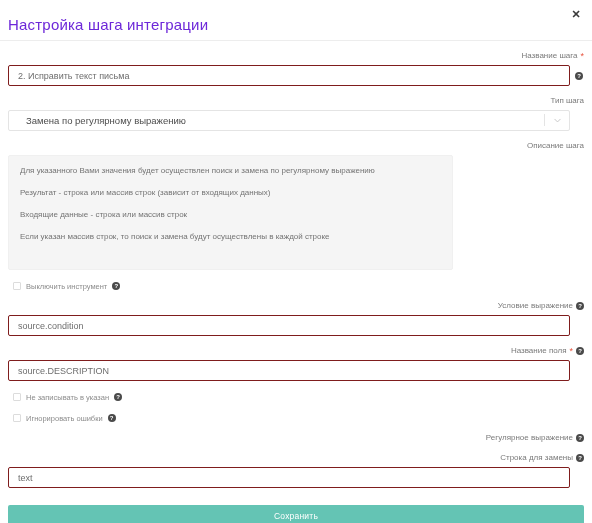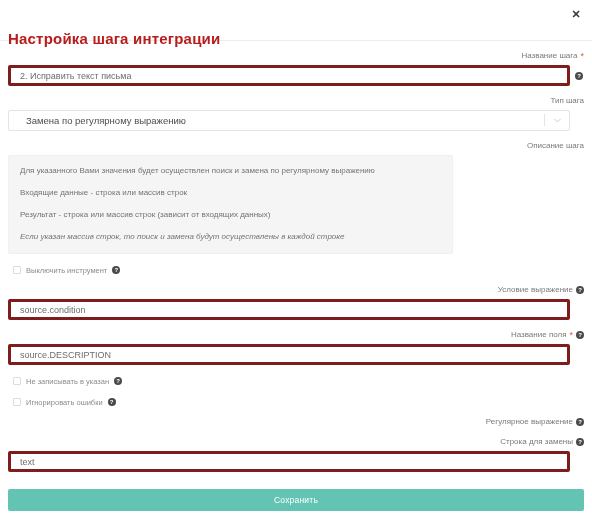--- a/index.html
+++ b/index.html
@@ -19,24 +19,24 @@
   
   .modal-header {
     position: relative;
     height: 41px;
     border-bottom: 1px solid #ededed;
     box-sizing: border-box;
   }
   .modal-title {
     position: absolute;
     left: 8px;
-    top: 30px;
+    top: 16px;
     font-size: 15px;
-    font-weight: 700;
-    color: #b91c1c;
+    font-weight: 400;
+    color: #6d28d9;
     letter-spacing: .2px;
     white-space: nowrap;
   }
   .close-icon {
     position: absolute;
     right: 9px;
     top: 7px;
     width: 14px;
     height: 14px;
     font-size: 11px;
@@ -88,21 +88,21 @@
     line-height: 8px;
     font-weight: 700;
     cursor: pointer;
     flex: none;
   }
 
   .text-input {
     width: 562px;
     height: 21px;
     box-sizing: border-box;
-    border: 3px solid #7f1d1d;
+    border: 1px solid #7f1d1d;
     border-radius: 2px;
     background: #ffffff;
     padding: 0 9px;
     font-family: "Liberation Sans", sans-serif;
     font-size: 9px;
     color: #6d6d6d;
     outline: none;
     display: block;
   }
 
@@ -153,21 +153,21 @@
     border: 1px solid #f0f0f0;
     border-radius: 2px;
     padding: 9px 11px 11px 11px;
   }
   .desc-line {
     font-size: 8px;
     color: #737373;
     line-height: 11px;
     margin: 0 0 11px 0;
   }
-  .desc-line:last-child { margin-bottom: 0; font-style: italic; }
+  .desc-line:last-child { margin-bottom: 16px; }
 
   
   .checkbox-row {
     display: flex;
     gap: 5px;
     margin-top: 12px;
     margin-bottom: 2px;
     padding-left: 5px;
   }
   .checkbox-box {
@@ -246,22 +246,22 @@
       </div>
     </div>
   </div>
 
   <div class="field">
     <div class="field-label">
       <span>Описание шага</span>
     </div>
     <div class="desc-panel">
       <p class="desc-line">Для указанного Вами значения будет осуществлен поиск и замена по регулярному выражению</p>
+      <p class="desc-line">Результат - строка или массив строк (зависит от входящих данных)</p>
       <p class="desc-line">Входящие данные - строка или массив строк</p>
-      <p class="desc-line">Результат - строка или массив строк (зависит от входящих данных)</p>
       <p class="desc-line">Если указан массив строк, то поиск и замена будут осуществлены в каждой строке</p>
     </div>
   </div>
 
   <div class="checkbox-row">
     <span class="checkbox-box"></span>
     <span class="checkbox-label">Выключить инструмент</span>
     <span class="help-icon">?</span>
   </div>
 

